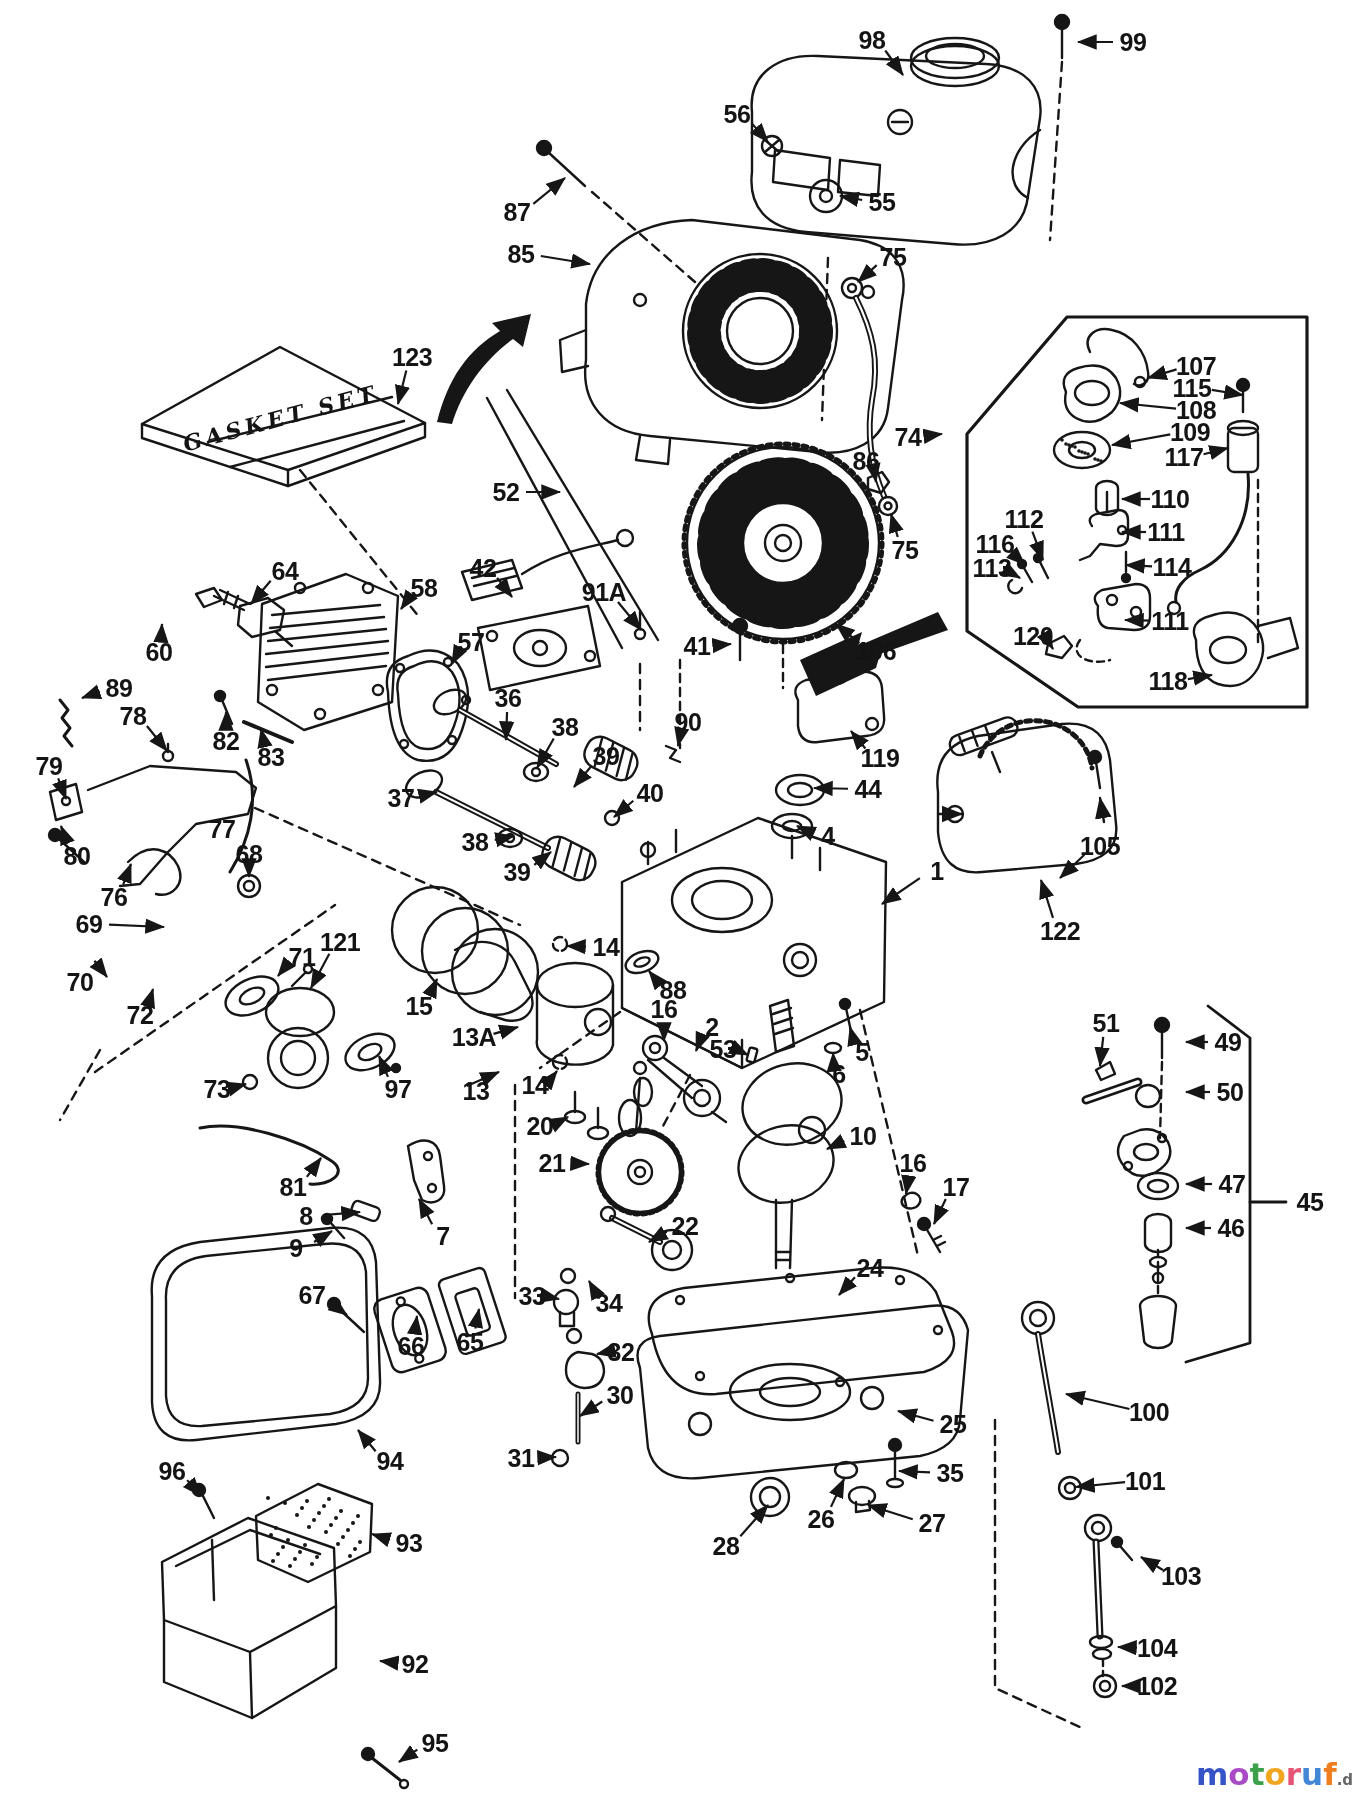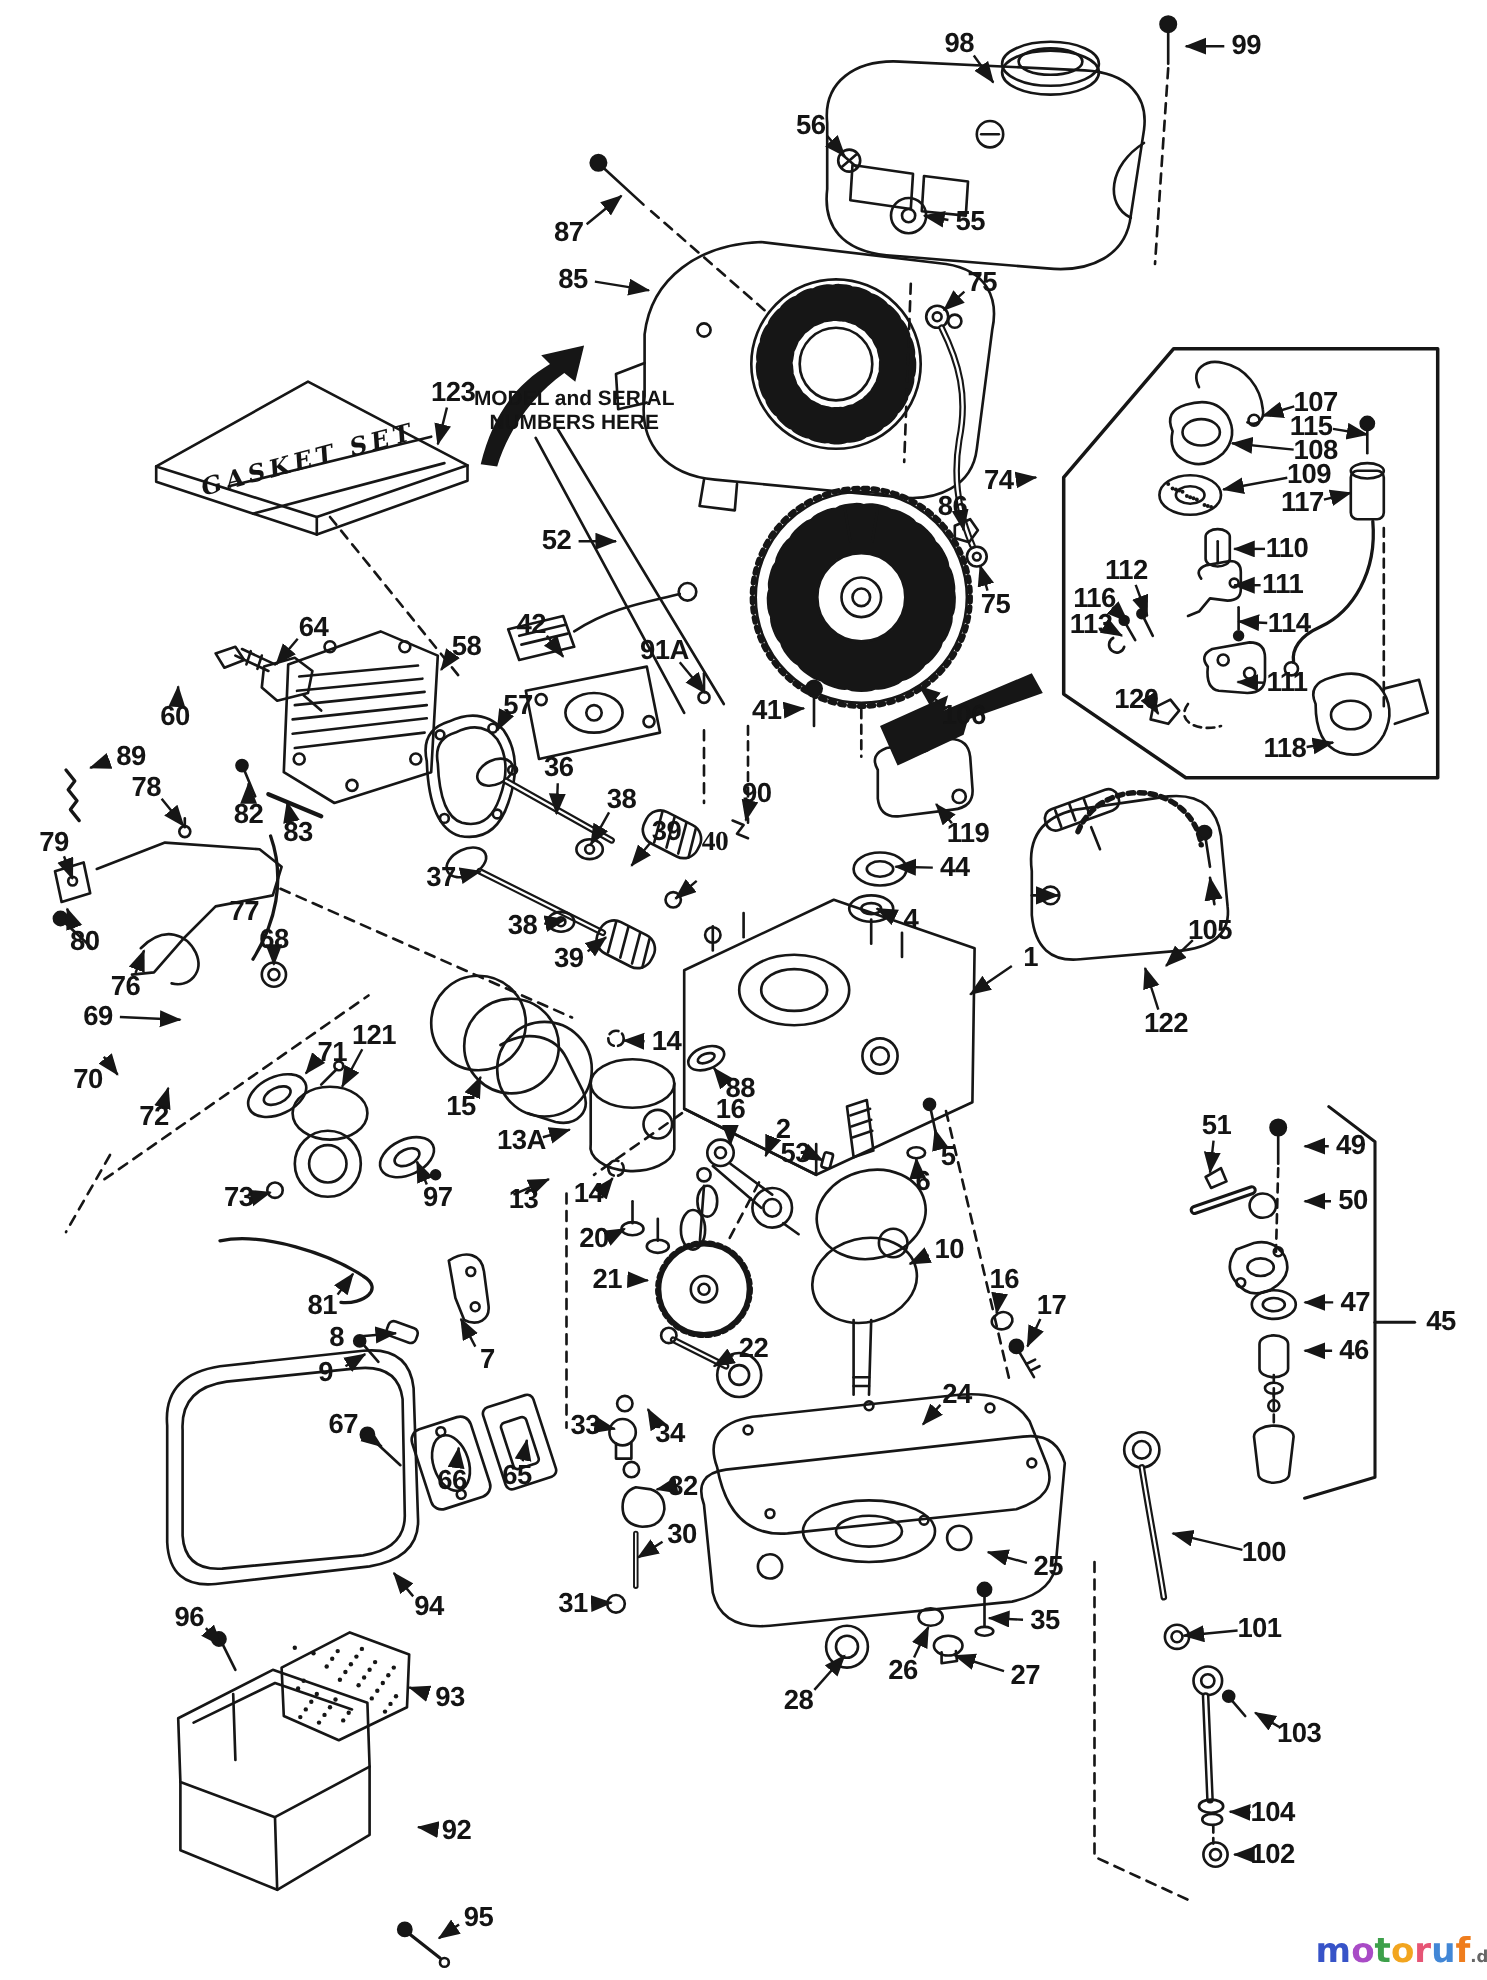--- a/index.html
+++ b/index.html
@@ -689,21 +689,21 @@
       <span class="plabel" style="left: 271px; top: 757px;">83</span>
       <span class="plabel" style="left: 49px; top: 766px;">79</span>
       <span class="plabel" style="left: 77px; top: 856px;">80</span>
       <span class="plabel" style="left: 222px; top: 829px;">77</span>
       <span class="plabel" style="left: 114px; top: 897px;">76</span>
       <span class="plabel" style="left: 249px; top: 854px;">68</span>
       <span class="plabel" style="left: 508px; top: 698px;">36</span>
       <span class="plabel" style="left: 565px; top: 727px;">38</span>
       <span class="plabel" style="left: 606px; top: 756px;">39</span>
       <span class="plabel" style="left: 401px; top: 798px;">37</span>
-      <span class="plabel" style="left: 650px; top: 766px; font-family: Liberation Serif, serif;">40</span>
+      <span class="plabel" style="left: 650px; top: 793px;">40</span>
       <span class="plabel" style="left: 475px; top: 842px;">38</span>
       <span class="plabel" style="left: 517px; top: 872px;">39</span>
       <span class="plabel" style="left: 688px; top: 722px;">90</span>
       <span class="plabel" style="left: 880px; top: 758px;">119</span>
       <span class="plabel" style="left: 868px; top: 789px;">44</span>
       <span class="plabel" style="left: 828px; top: 836px;">4</span>
       <span class="plabel" style="left: 937px; top: 871px;">1</span>
       <span class="plabel" style="left: 1100px; top: 846px;">105</span>
       <span class="plabel" style="left: 1060px; top: 931px;">122</span>
       <span class="plabel" style="left: 89px; top: 924px;">69</span>
@@ -774,19 +774,15 @@
       <span class="plabel" style="left: 1024px; top: 519px;">112</span>
       <span class="plabel" style="left: 995px; top: 544px;">116</span>
       <span class="plabel" style="left: 992px; top: 568px;">113</span>
       <span class="plabel" style="left: 1172px; top: 567px;">114</span>
       <span class="plabel" style="left: 1170px; top: 621px;">111</span>
       <span class="plabel" style="left: 1033px; top: 636px;">120</span>
       <span class="plabel" style="left: 1168px; top: 681px;">118</span>
     </div>
 
   <div class="gasket-text">GASKET SET</div>
-  <div class="model-serial">
-    <div>MODEL and SERIAL</div>
-    <div>NUMBERS HERE</div>
-  </div>
   <div class="watermark"><span style="color: rgb(55, 83, 200);">m</span><span style="color: rgb(169, 75, 198);">o</span><span style="color: rgb(61, 160, 74);">t</span><span style="color: rgb(242, 165, 31);">o</span><span style="color: rgb(230, 85, 117);">r</span><span style="color: rgb(66, 135, 214);">u</span><span style="color: rgb(239, 125, 29);">f</span><span class="tld" style="color: rgb(102, 102, 102);">.de</span></div>
 
 </div>
 
 </body></html>

